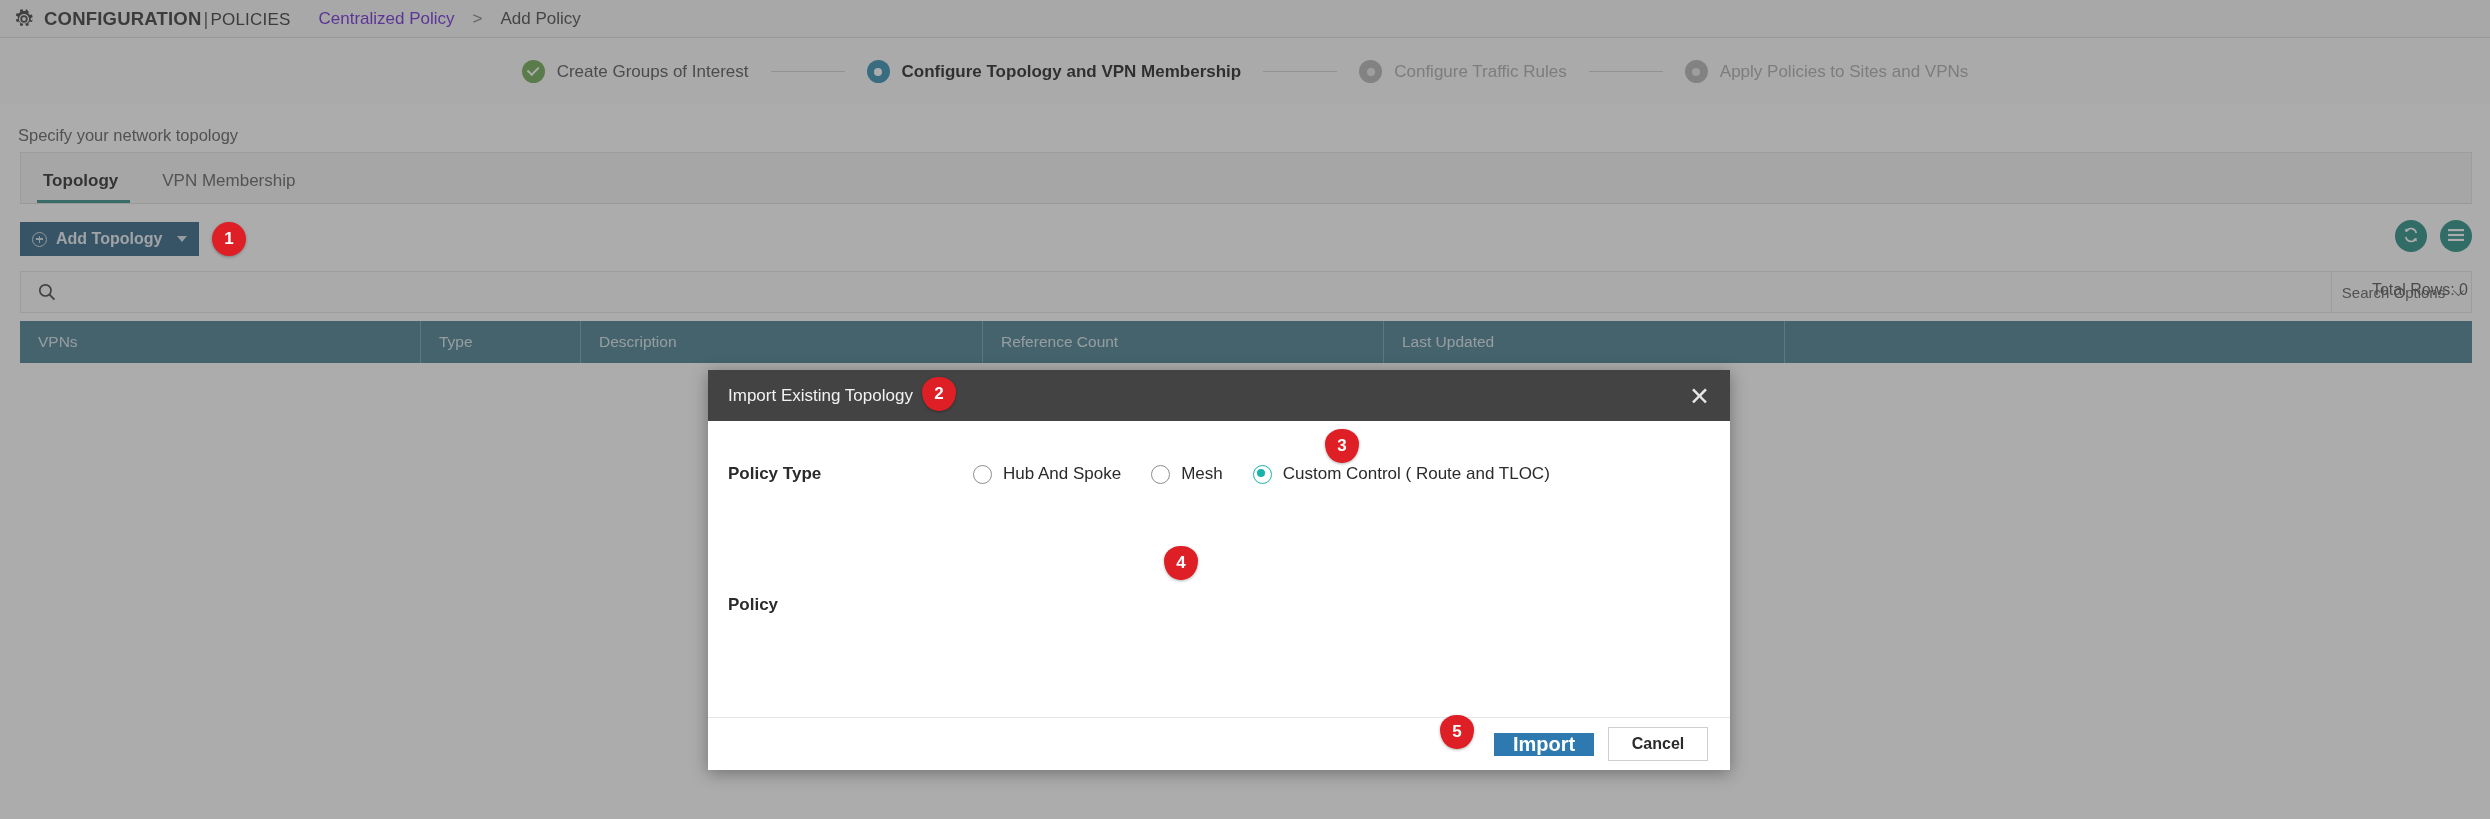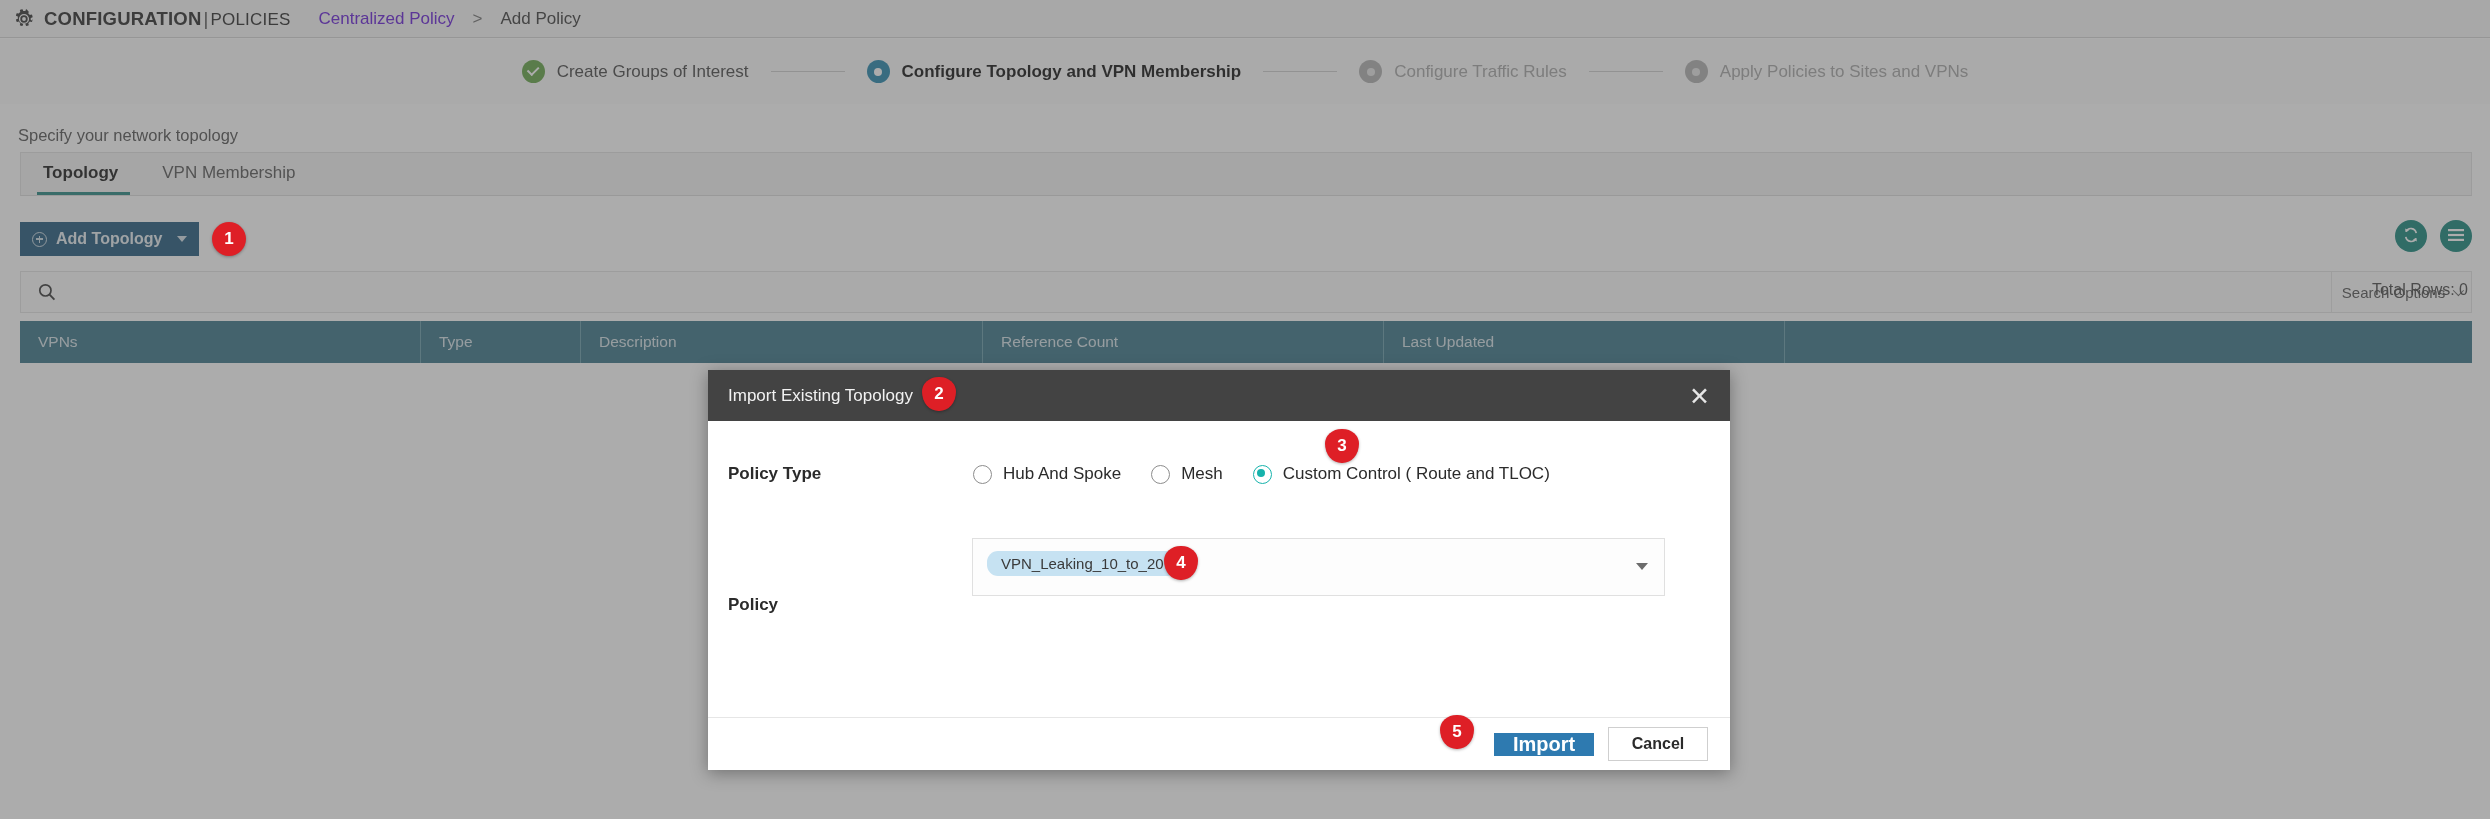--- a/index.html
+++ b/index.html
@@ -81,21 +81,21 @@
 
   
   .sect-note {
     position: absolute; left: 18px; top: 126px;
     font-size: 16.5px; color: #5a5a5a;
   }
 
   
   .tabs-wrap {
     position: absolute; left: 20px; top: 152px;
-    width: 2452px; height: 44px;
+    width: 2452px; height: 52px;
     background: #f4f4f4;
     border: 1px solid #e2e2e2;
     border-bottom: 1px solid #dcdcdc;
     display: flex; align-items: flex-end;
   }
   .tab {
     position: relative;
     padding: 0 22px 12px 22px;
     font-size: 17px; color: #5d5d5d;
     cursor: pointer; white-space: nowrap;
@@ -438,24 +438,20 @@
       </div>
 
     </div>
 
     <div class="modal-foot">
       <button class="btn-primary">Import</button>
       <button class="btn-ghost">Cancel</button>
     </div>
   </div>
 
-  <div class="select-box">
-    <span class="chip">VPN_Leaking_10_to_20</span>
-    <span class="sel-caret"></span>
-  </div>
 
   <div class="badge" style="left:212px;  top:222px;">1</div>
   <div class="badge pin" style="left:922px;  top:377px;">2</div>
   <div class="badge pin" style="left:1325px; top:429px;">3</div>
   <div class="badge pin" style="left:1164px; top:546px;">4</div>
   <div class="badge pin" style="left:1440px; top:715px;">5</div>
 
 </div>
 
 </body></html>

